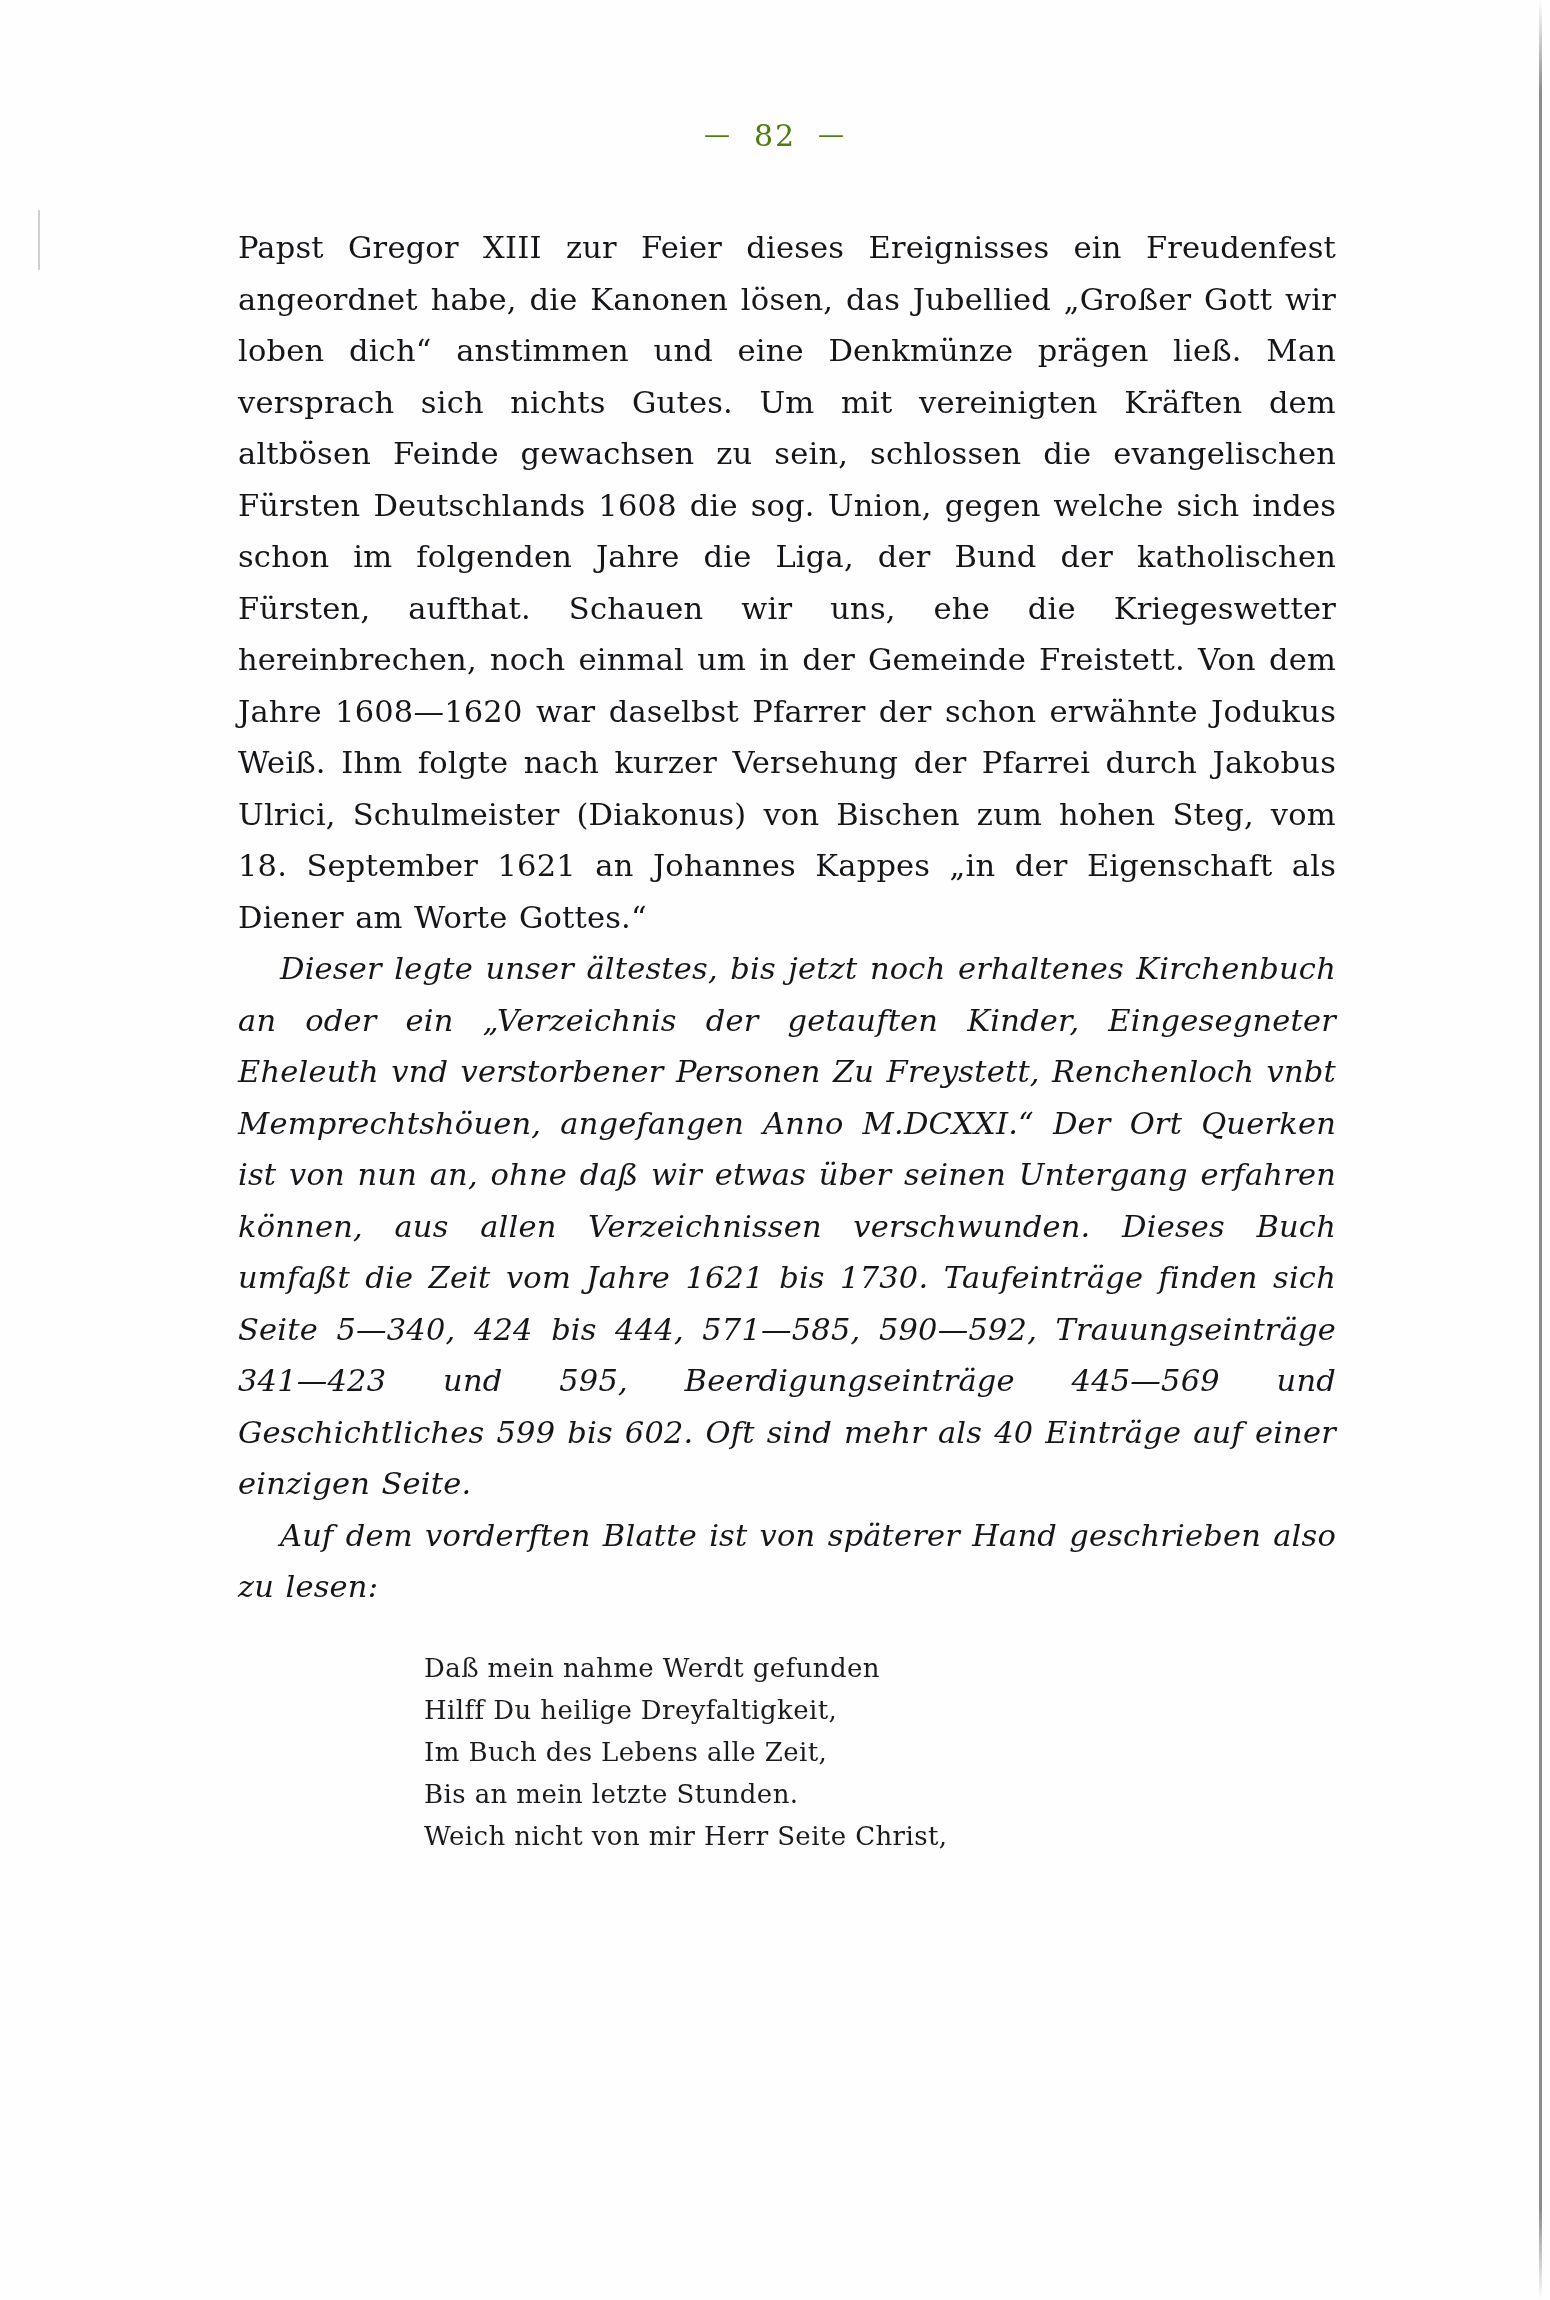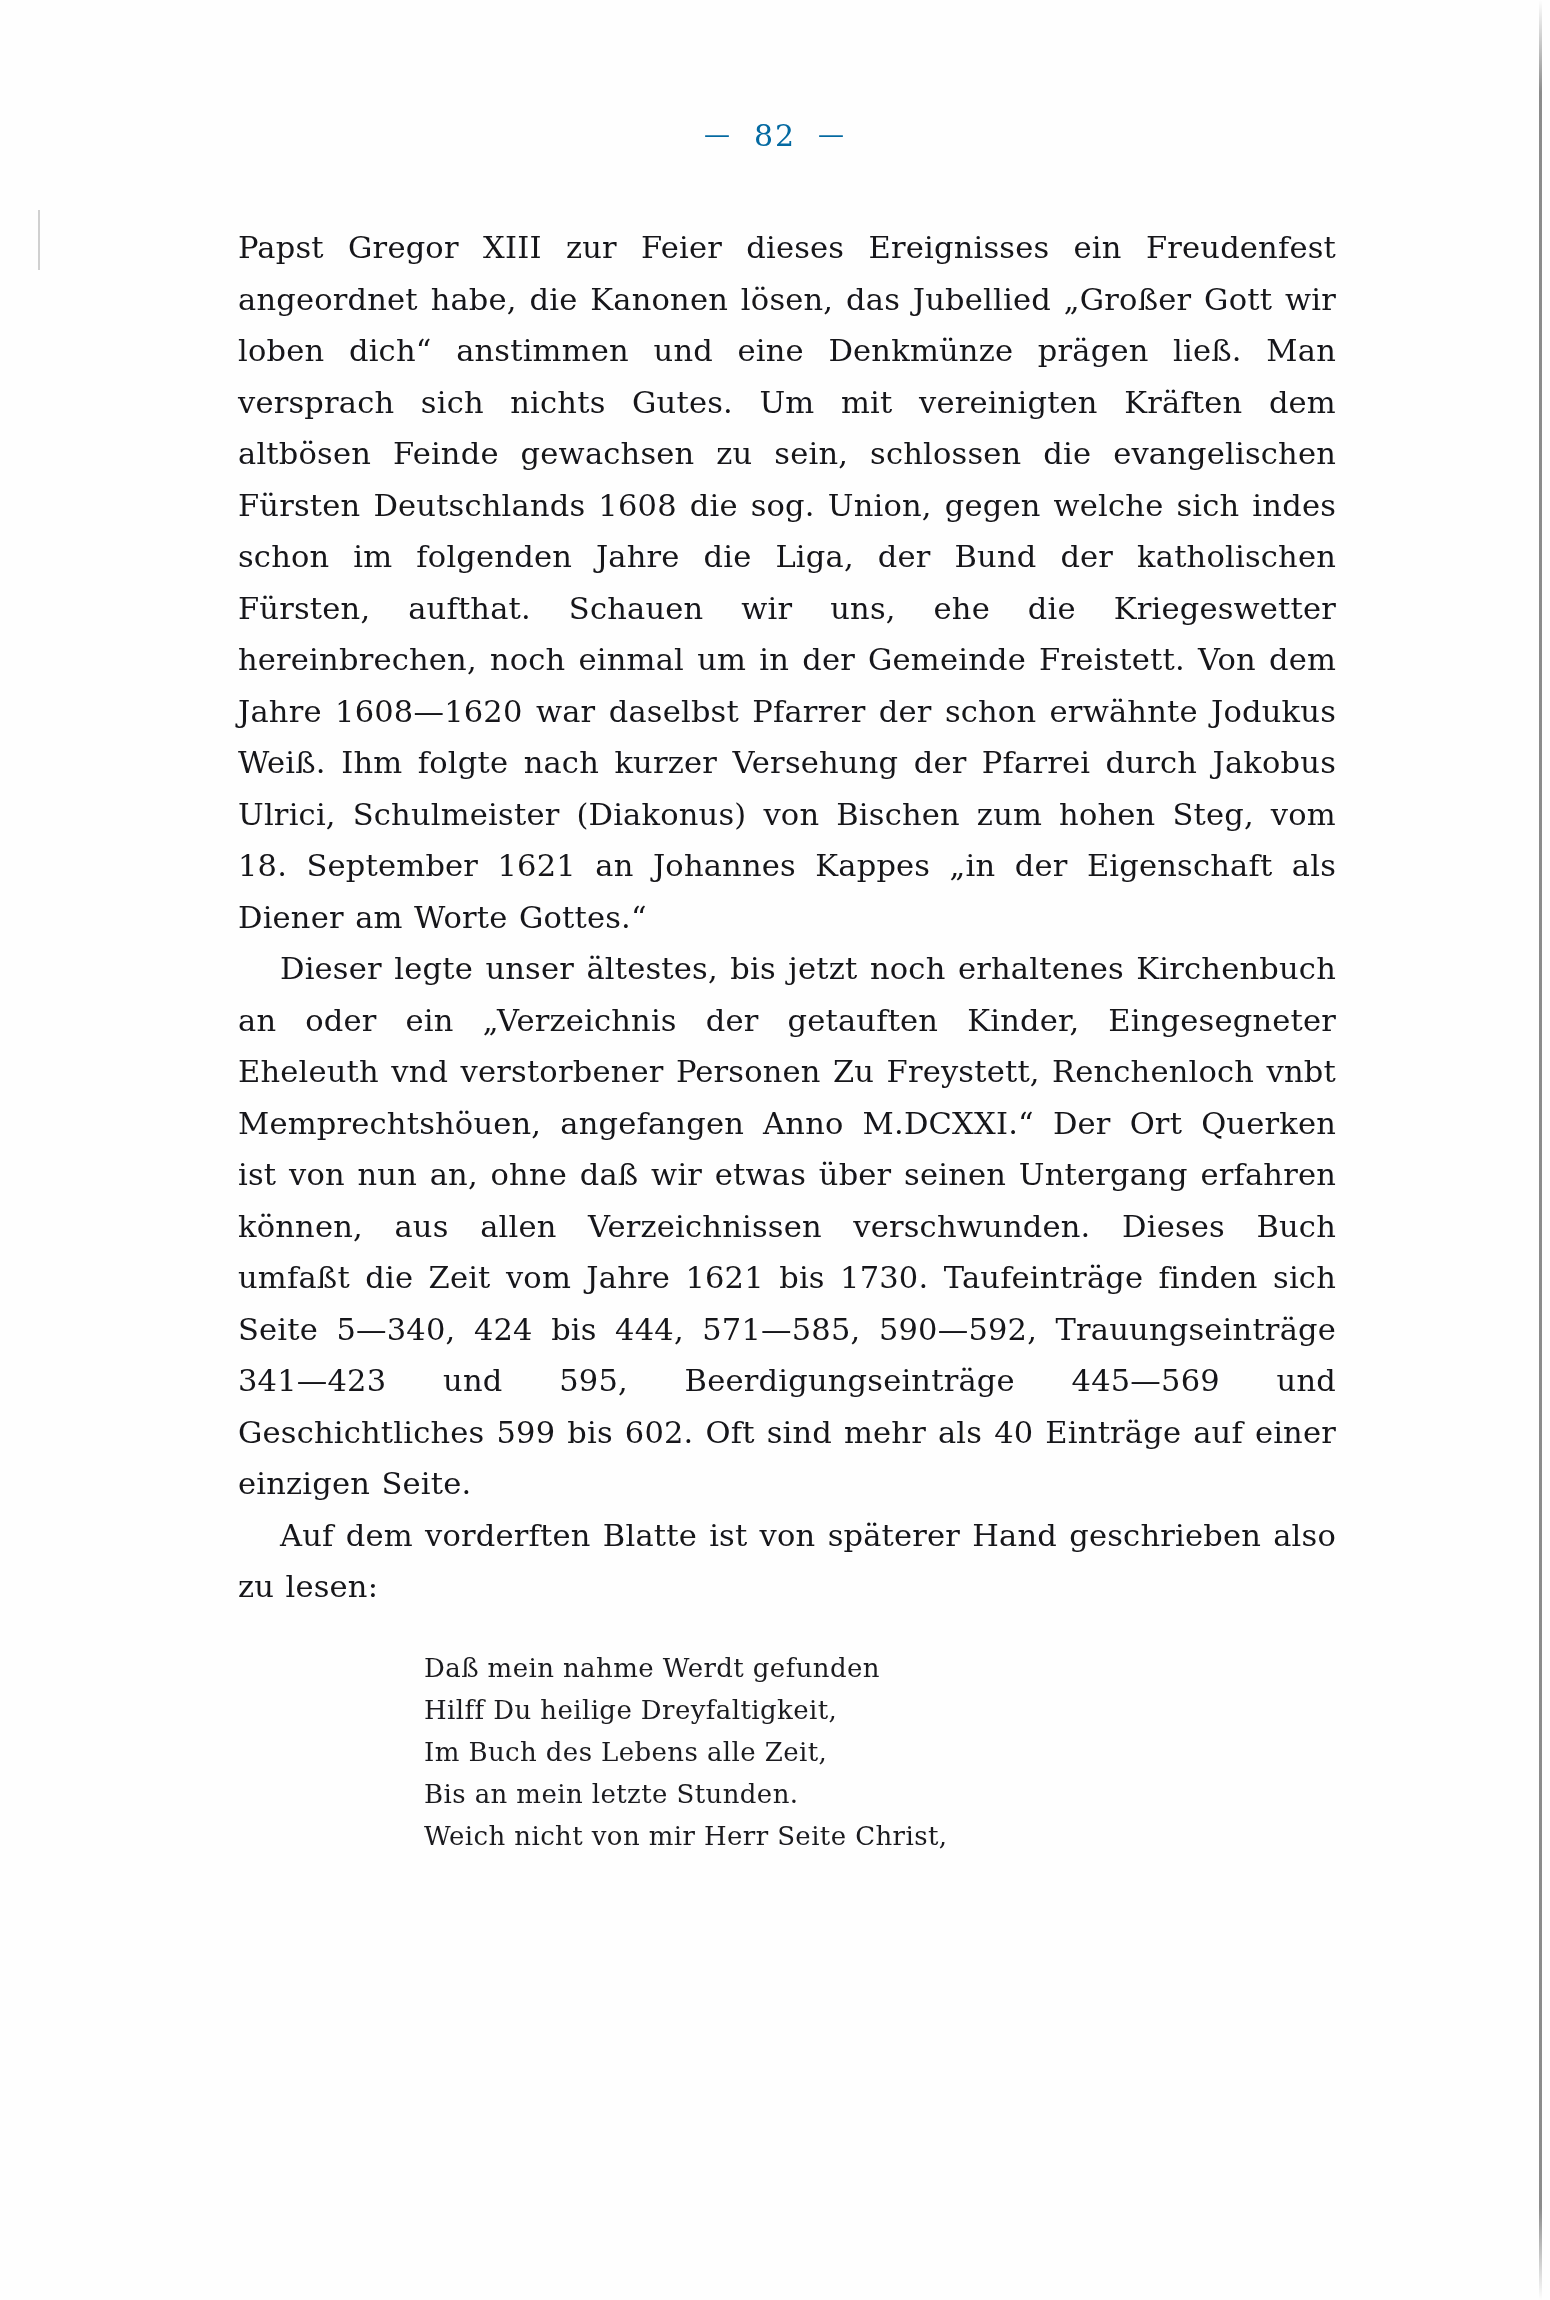--- a/index.html
+++ b/index.html
@@ -44,21 +44,21 @@
   }
 
   .page-header {
     position: absolute;
     top: 118px;
     left: 0;
     width: 1550px;
     text-align: center;
     font-size: 30px;
     letter-spacing: 2px;
-    color: #0369a1;
+    color: #4d7c0f;
   }
   .page-header .dash {
     display: inline-block;
     padding: 0 22px;
     font-size: 26px;
     vertical-align: 3px;
   }
 
   .body-text {
     position: absolute;
@@ -75,20 +75,21 @@
     line-height: 51.5px;
     letter-spacing: 0.2px;
     word-spacing: 1.5px;
     color: #16161a;
   }
   p.para.indent {
     text-indent: 42px;
   }
   p.para + p.para {
     margin-top: 0;
+    font-style: italic;
   }
 
   .verse {
     margin-top: 34px;
     padding-left: 186px;
     font-size: 26px;
     line-height: 42px;
     letter-spacing: 0.4px;
     color: #1b1b1f;
   }

